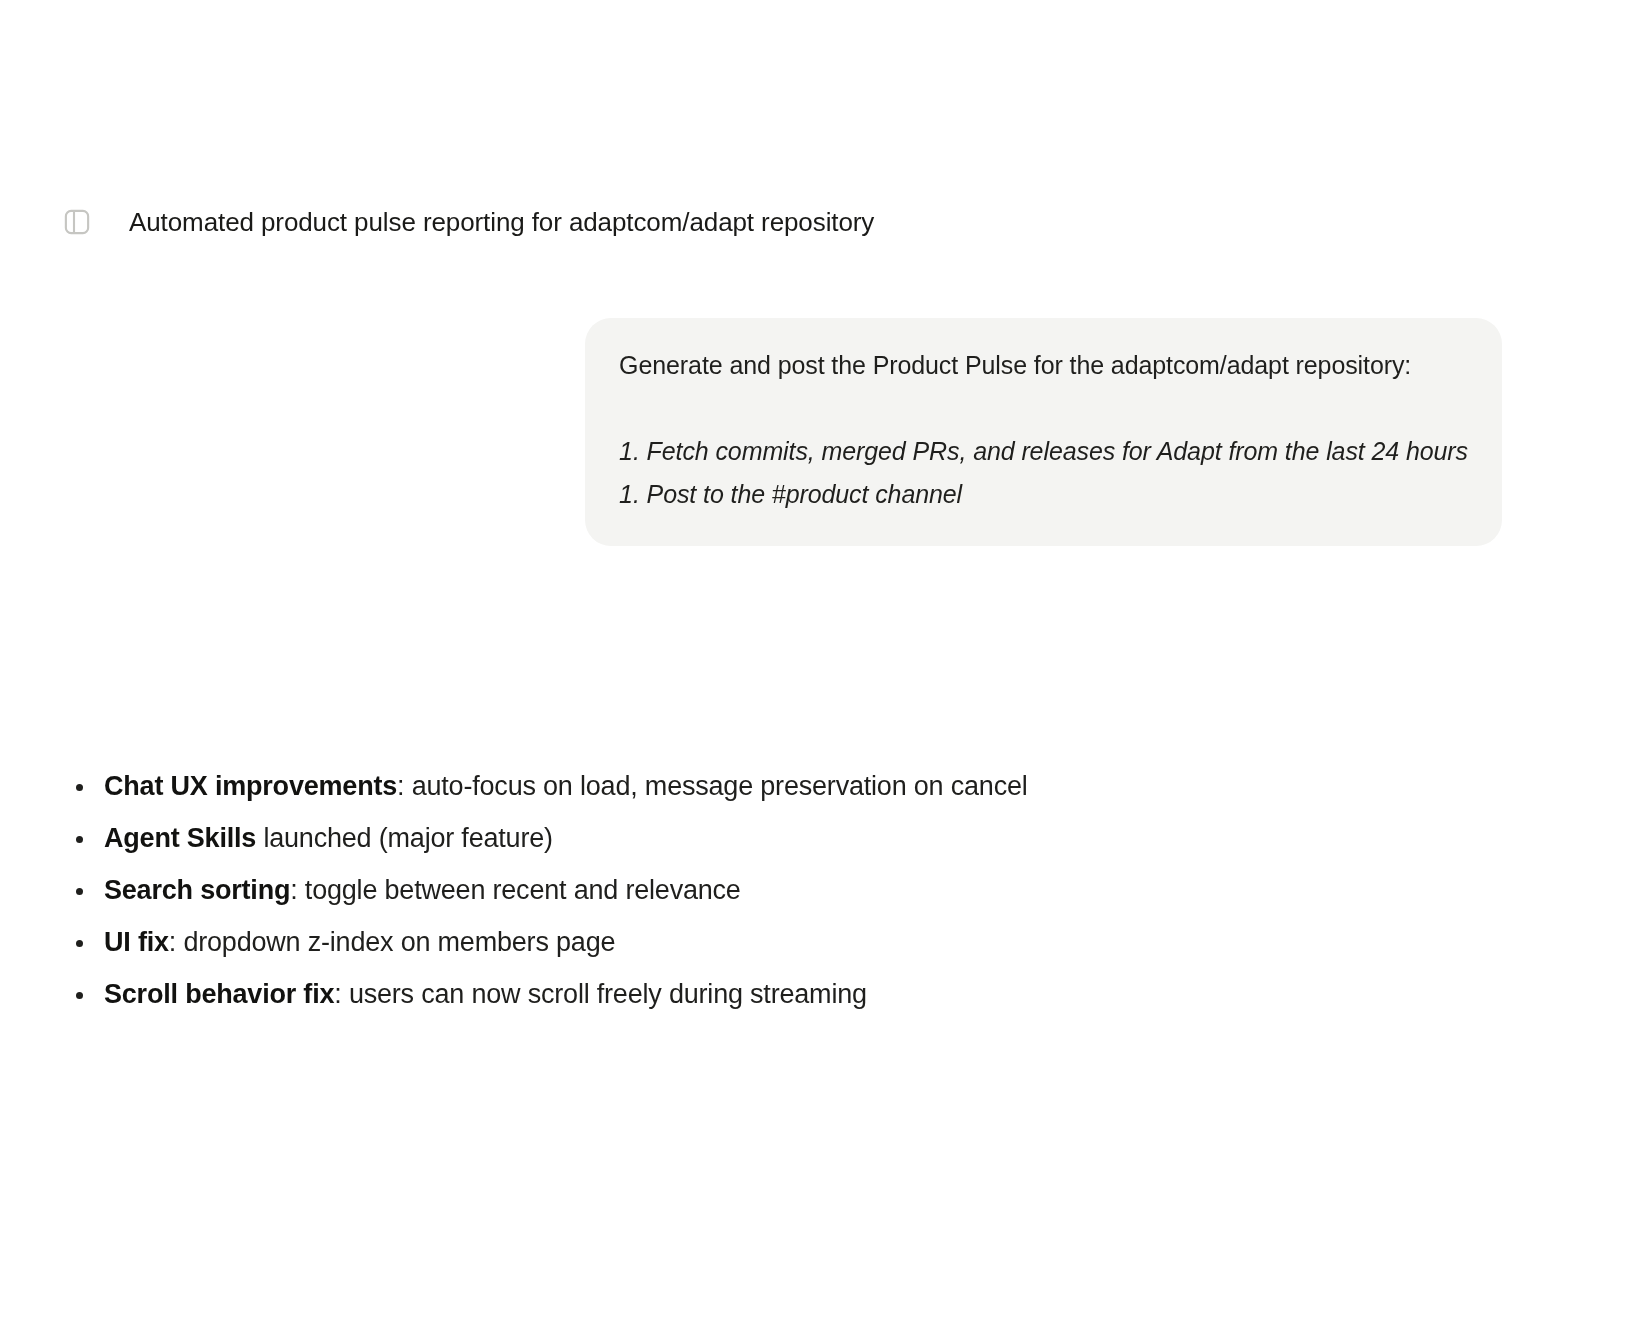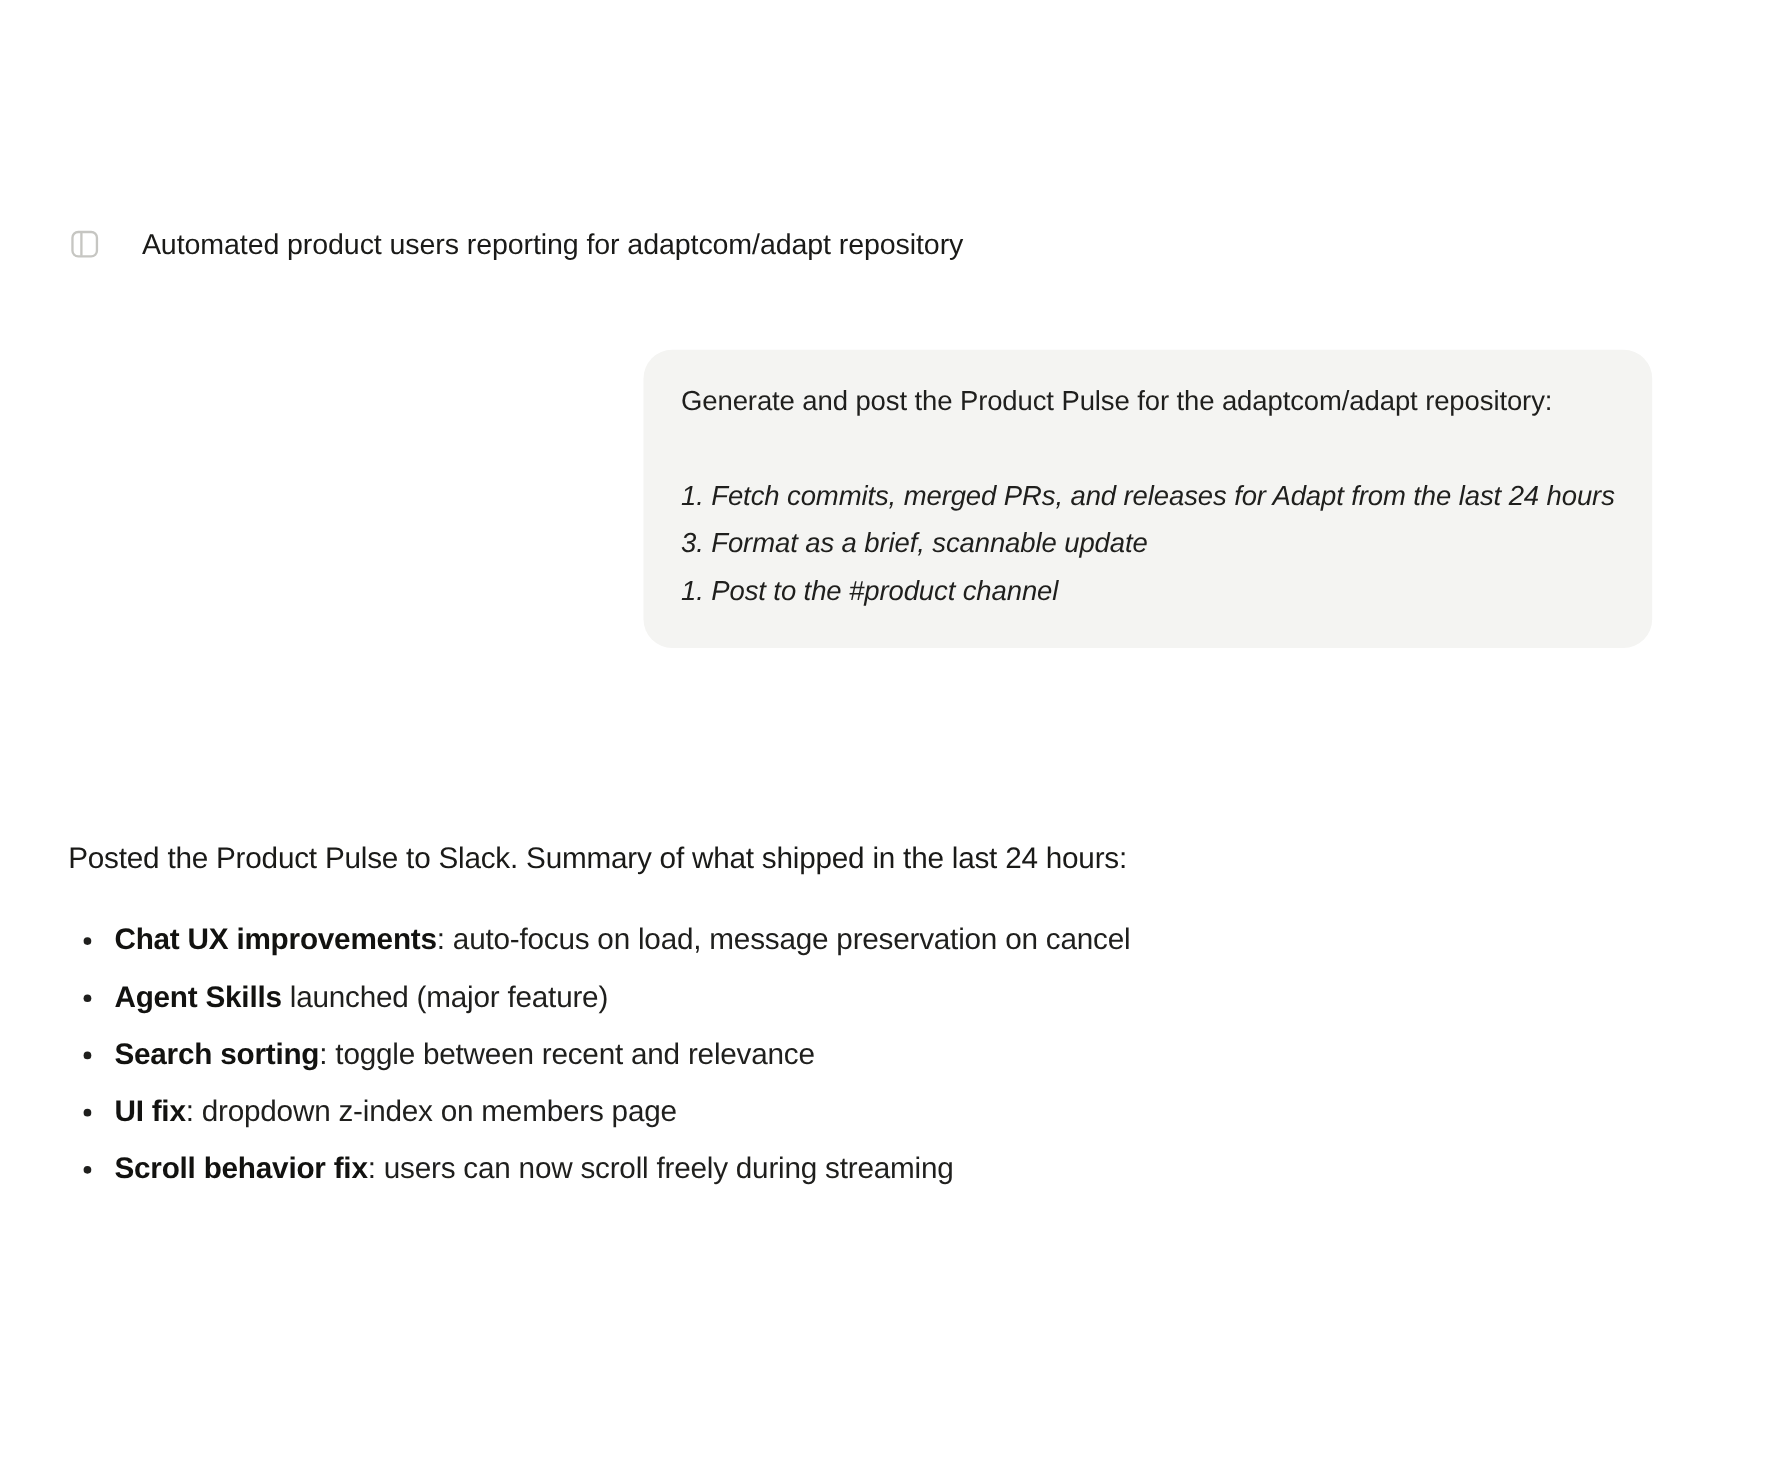--- a/index.html
+++ b/index.html
@@ -140,37 +140,35 @@
 
 <div class="conversation">
 
   <div class="task-header">
     <span class="panel-icon">
       <svg viewBox="0 0 24 24" fill="none" xmlns="http://www.w3.org/2000/svg">
         <rect x="3.1" y="3.1" width="17.8" height="17.8" rx="4.2" stroke="currentColor" stroke-width="1.7"></rect>
         <line x1="9.6" y1="3.6" x2="9.6" y2="20.4" stroke="currentColor" stroke-width="1.7"></line>
       </svg>
     </span>
-    <span class="task-title">Automated product users reporting for adaptcom/adapt repository</span>
+    <span class="task-title">Automated product pulse reporting for adaptcom/adapt repository</span>
   </div>
 
   <div class="bubble-row">
     <div class="bubble">
       <p>Generate and post the Product Pulse for the adaptcom/adapt repository:</p>
       <div class="spacer"></div>
       <ol>
         <li>1. Fetch commits, merged PRs, and releases for Adapt from the last 24 hours</li>
-        <li>3. Format as a brief, scannable update</li>
         <li>1. Post to the #product channel</li>
       </ol>
     </div>
   </div>
 
   <div class="response">
-    <p class="response-intro">Posted the Product Pulse to Slack. Summary of what shipped in the last 24 hours:</p>
     <ul class="response-list">
       <li>
         <b>Chat UX improvements</b><span>: auto-focus on load, message preservation on cancel</span>
       </li>
       <li>
         <b>Agent Skills</b><span> launched (major feature)</span>
       </li>
       <li>
         <b>Search sorting</b><span>: toggle between recent and relevance</span>
       </li>

